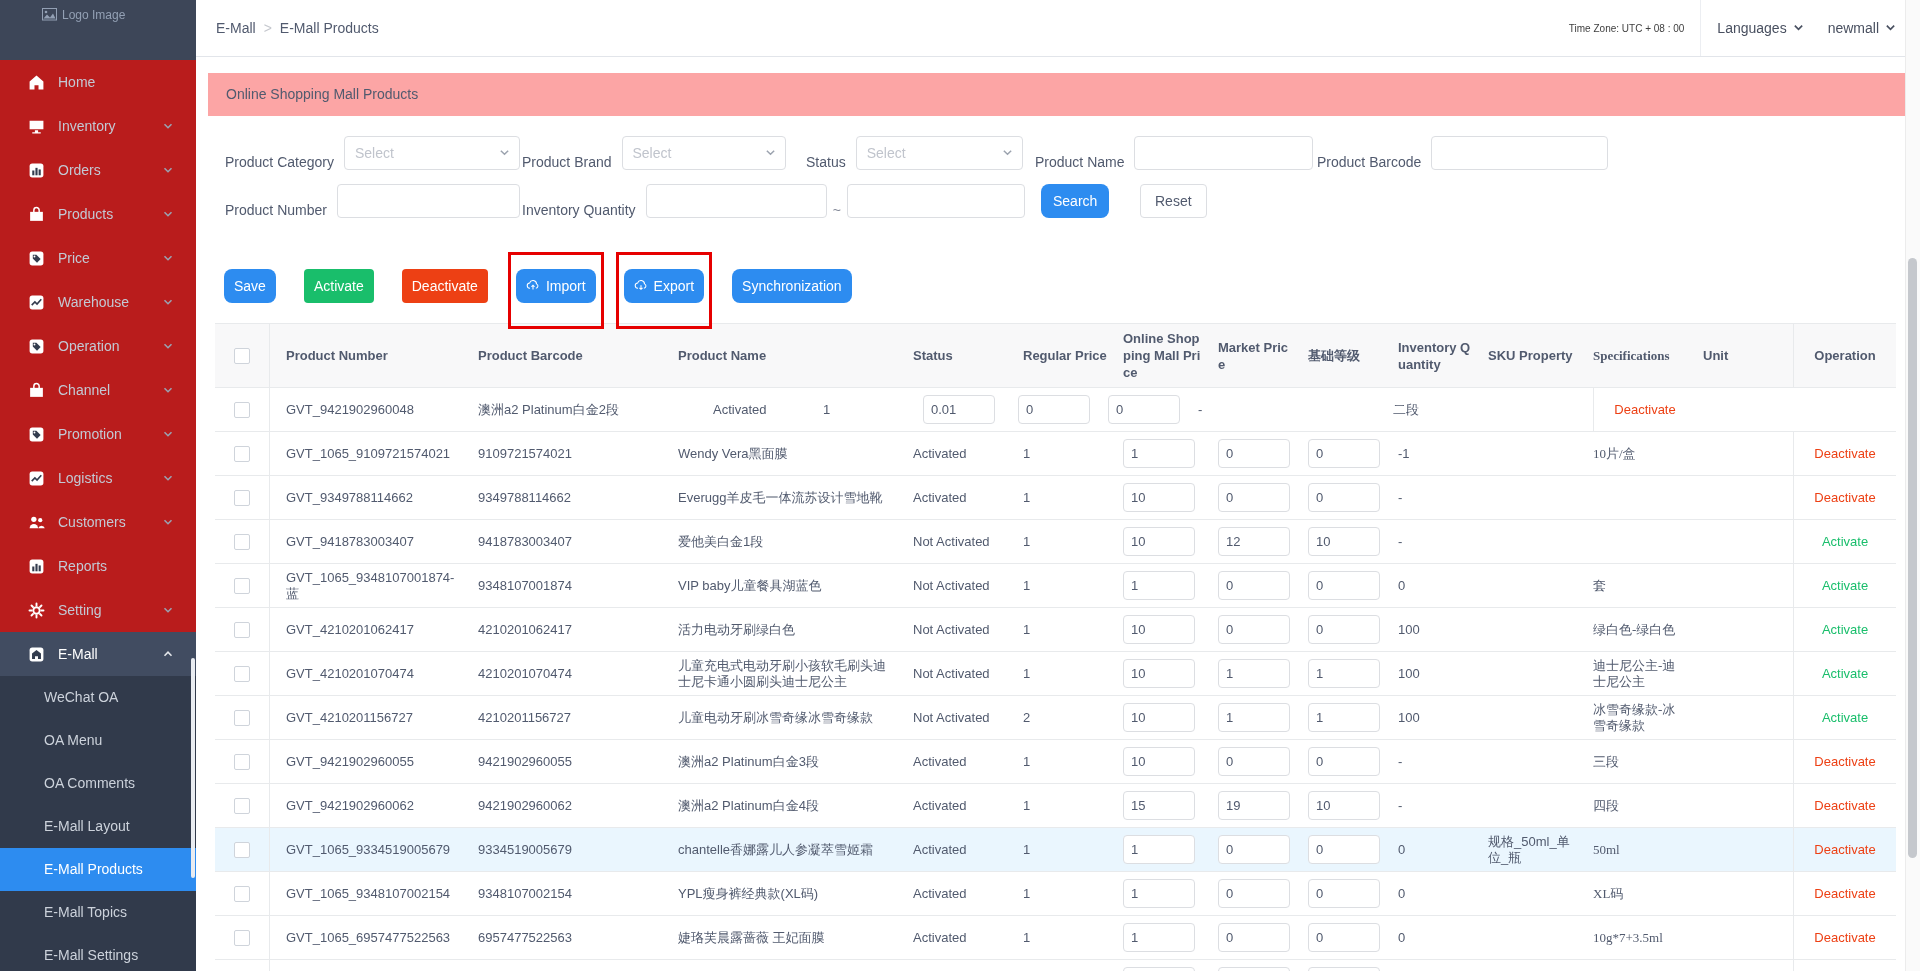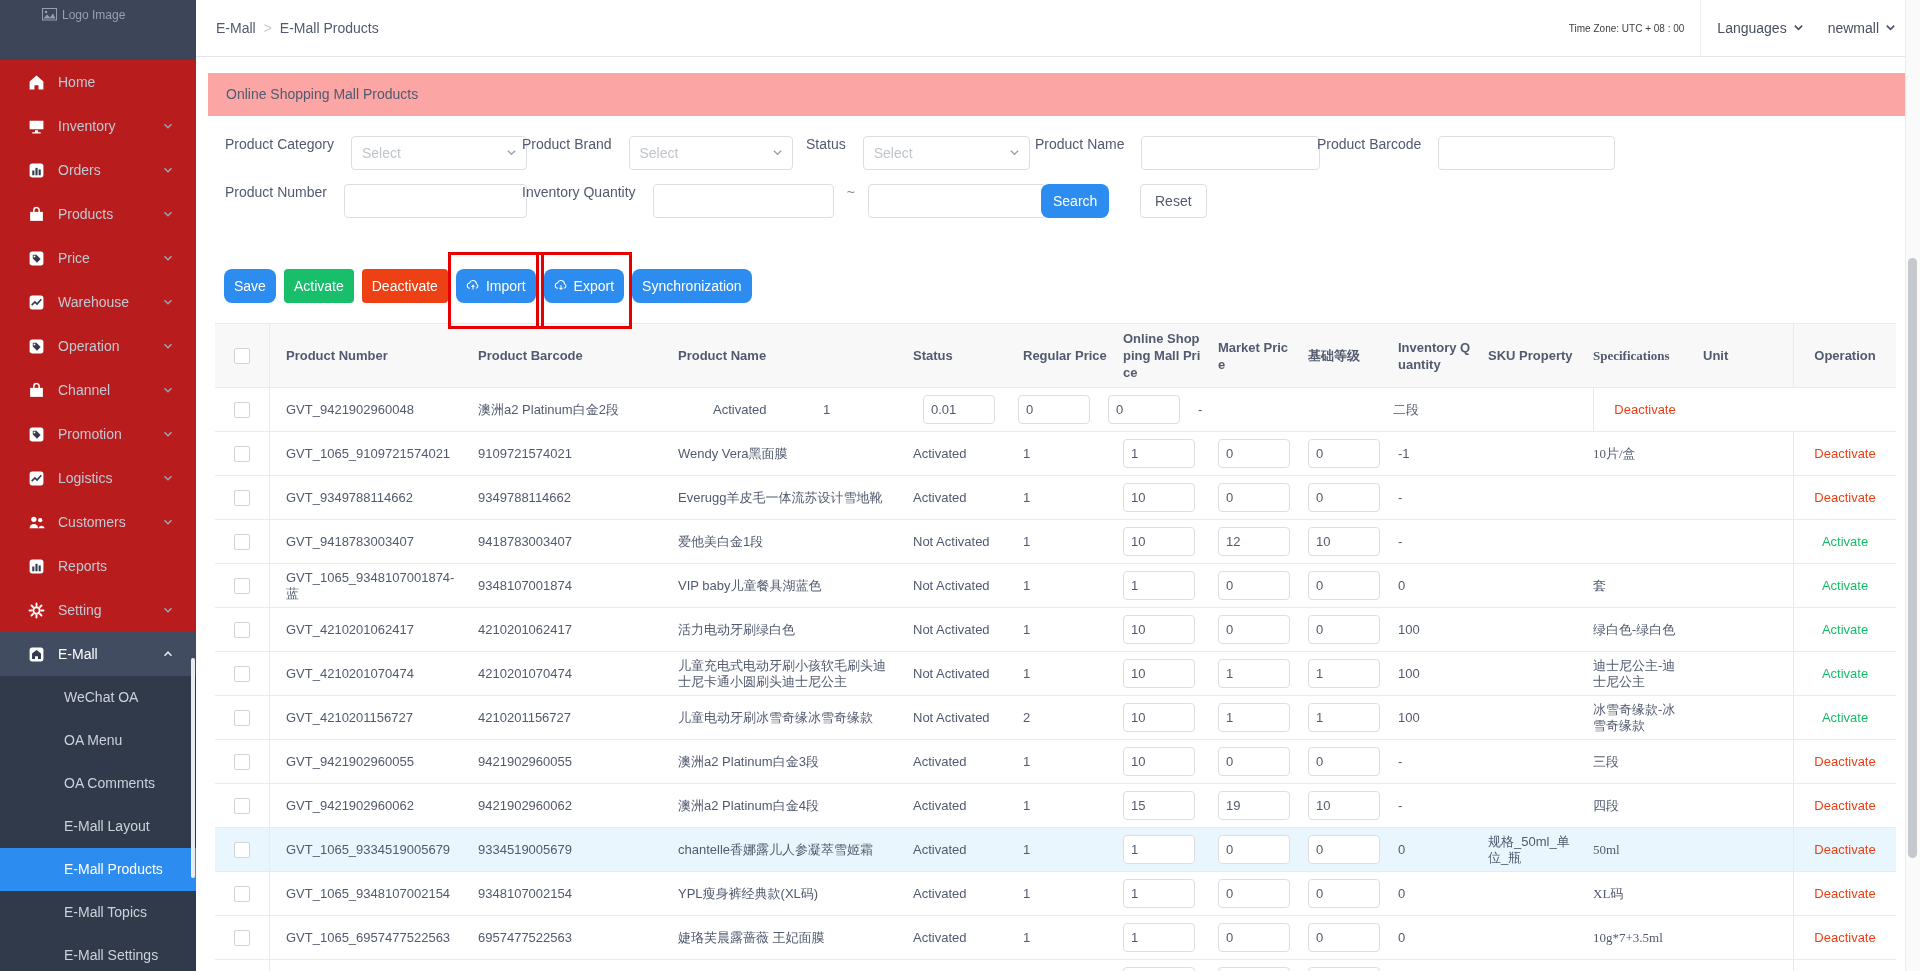--- a/index.html
+++ b/index.html
@@ -11,57 +11,57 @@
   .sidebar{position:absolute;left:0;top:0;width:196px;height:971px;background:#b91c1c;overflow:hidden;}
   .logo-strip{height:60px;background:#3d4658;box-sizing:border-box;padding:7px 0 0 42px;}
   .logo-broken{display:inline-flex;align-items:center;gap:5px;color:#93a0b4;font-size:12px;}
   .menu-item{height:44px;display:flex;align-items:center;padding:0 22px 0 28px;color:#c3c9d4;font-size:14px;cursor:pointer;}
   .menu-item.open{background:#414c61;color:#fff;}
   .mi-icon{width:17px;height:17px;display:inline-flex;flex:none;}
   .mi-icon svg{width:17px;height:17px;}
   .mi-label{margin-left:13px;flex:1;white-space:nowrap;}
   .mi-chevron{width:12px;height:12px;display:inline-flex;}
   .mi-chevron svg{width:12px;height:12px;}
-  .submenu-item{height:43px;line-height:43px;padding-left:64px;color:#ccd2db;font-size:14px;cursor:pointer;background:#313a4b;}
+  .submenu-item{height:43px;line-height:43px;padding-left:44px;color:#ccd2db;font-size:14px;cursor:pointer;background:#313a4b;}
   .submenu-item.active{background:#2d8cf0;color:#fff;}
   .side-thumb{position:absolute;right:1px;top:658px;width:4px;height:220px;background:#e9ecf1;border-radius:2px;}
 
   
   .main{position:absolute;left:196px;top:0;width:1724px;height:971px;background:#fff;}
   .topbar{position:relative;height:56px;border-bottom:1px solid #e2e5ea;background:#fff;display:flex;align-items:center;}
   .breadcrumb{margin-left:20px;font-size:14px;color:#515a6e;display:flex;align-items:center;gap:8px;}
   .crumb-link{cursor:pointer;}
   .crumb-sep{color:#c5c8ce;}
   .topbar-right{position:absolute;right:24px;top:0;height:56px;display:flex;align-items:center;}
   .timezone{color:#404040;font-size:10px;}
   .tb-divider{width:1px;height:56px;background:#eceef2;margin:0 16px;}
   .tb-menu{display:flex;align-items:center;gap:6px;color:#495060;font-size:14px;cursor:pointer;}
   .tb-account{margin-left:24px;}
   .chev-dark svg{width:11px;height:11px;}
 
   .card-head{margin:16px 14px 0 12px;height:43px;background:#fca5a5;line-height:43px;padding-left:18px;font-size:14px;color:#515a6e;}
 
   
   .filter-area{position:relative;height:153px;}
-  .fgroup{position:absolute;display:flex;align-items:flex-start;height:34px;gap:7px;}
+  .fgroup{position:absolute;display:flex;align-items:flex-end;height:34px;}
   .flabel{font-size:14px;color:#515a6e;margin-right:10px;white-space:nowrap;}
   .select-box{height:34px;border:1px solid #dcdee2;border-radius:4px;background:#fff;display:flex;align-items:center;justify-content:space-between;padding:0 9px 0 10px;box-sizing:border-box;cursor:pointer;}
   .sel-ph{color:#c0c4cc;font-size:14px;}
   .sel-chev svg{width:11px;height:11px;}
   .f-input{height:34px;border:1px solid #dcdee2;border-radius:4px;padding:0 8px;font-size:14px;color:#515a6e;box-sizing:border-box;background:#fff;font-family:inherit;}
   .tilde{color:#808695;margin:0 6px;font-size:14px;}
   .btn{height:34px;border:none;border-radius:4px;font-size:14px;cursor:pointer;font-family:inherit;display:inline-flex;align-items:center;gap:6px;padding:0 10px;}
   .btn-blue{background:#2d8cf0;color:#fff;border-radius:8px;}
   .btn-green{background:#19be6b;color:#fff;}
   .btn-red{background:#ed4014;color:#fff;}
   .btn-plain{background:#fff;border:1px solid #dcdee2;color:#515a6e;padding:0 14px;}
   .abs{position:absolute;}
 
   
-  .toolbar{display:flex;align-items:center;padding-left:28px;gap:8px;height:34px;}
+  .toolbar{display:flex;align-items:center;padding-left:28px;gap:28px;height:34px;}
   .ann-wrap{position:relative;display:inline-flex;}
   .ann-wrap::after{content:"";position:absolute;left:-8px;right:-8px;top:-17px;bottom:-26px;border:3px solid #e60000;pointer-events:none;z-index:5;}
   .btn-ico svg{width:14px;height:14px;}
 
   
   .table{margin-left:19px;margin-top:20px;width:1681px;font-size:13px;color:#515a6e;}
   .thead{display:flex;background:#f8f8f9;border-top:1px solid #e8eaec;border-bottom:1px solid #e8eaec;min-height:55px;font-weight:700;}
   .th{display:flex;align-items:center;padding:6px 8px;box-sizing:border-box;word-break:break-all;line-height:17px;}
   .tr{display:flex;border-bottom:1px solid #e8eaec;min-height:43px;background:#fff;}
   .tr.highlighted{background:#eaf6fe;}

